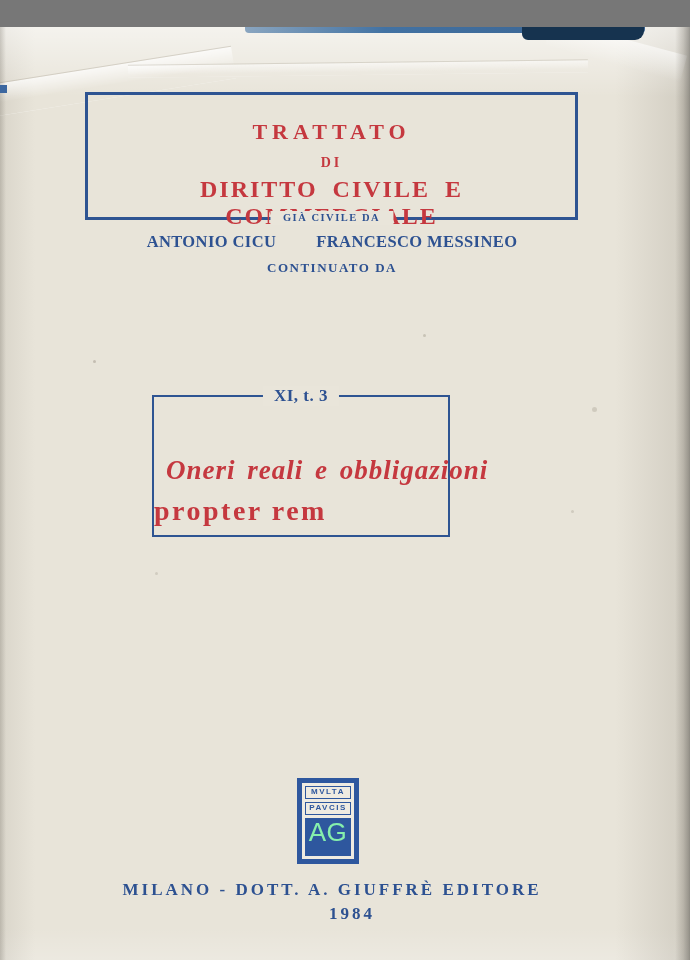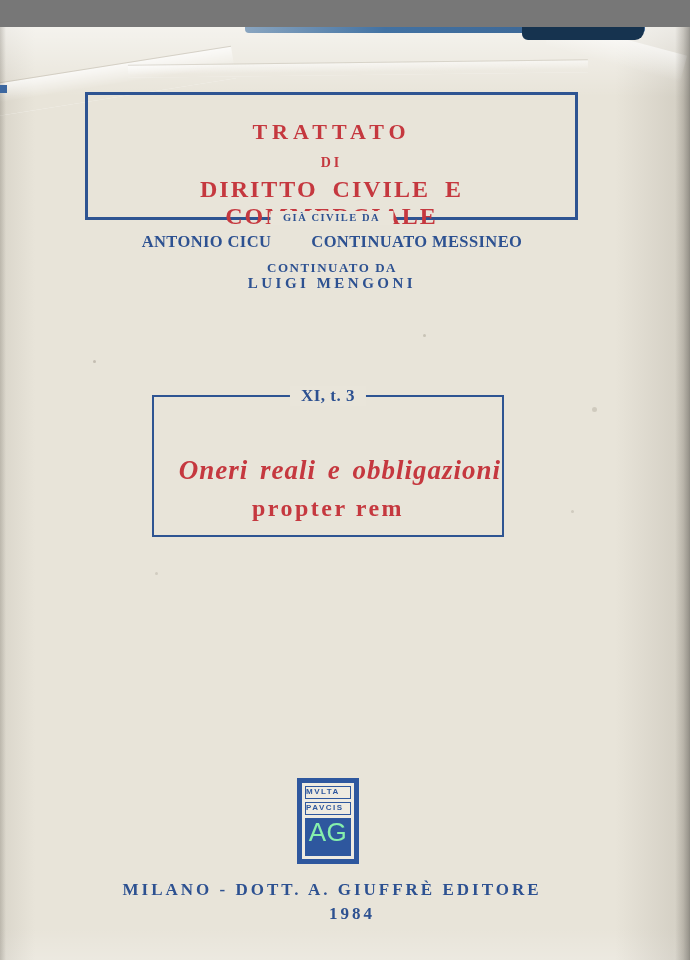--- a/index.html
+++ b/index.html
@@ -54,36 +54,36 @@
     font-size:24px; font-weight:bold; letter-spacing:2px; word-spacing:7px; }
   .box-label { position:absolute; left:50%; transform:translateX(-50%);
     background:#e9e5da; white-space:nowrap; }
   .directed-label { bottom:-8px; padding:0 13px; font-size:10.5px; font-weight:bold;
     letter-spacing:1.5px; line-height:14px; }
   .editors-row { position:absolute; top:205px; left:0; width:100%;
     display:flex; justify-content:center; gap:40px;
     font-size:16.5px; font-weight:bold; letter-spacing:0.4px; }
   .continued-label { top:233px; font-size:13px; font-weight:bold; letter-spacing:1.5px; }
   .continuator { top:248px; font-size:15px; font-weight:bold; letter-spacing:3.5px; }
-  .title-box { position:absolute; left:152px; top:368px; width:352px; height:142px;
+  .title-box { position:absolute; left:152px; top:368px; width:298px; height:142px;
     border:2px solid #2e5492; box-sizing:border-box; }
   .volume-label { top:-11px; padding:0 11px; font-size:17px; font-weight:bold;
     letter-spacing:0.5px; line-height:20px; }
   .author-line { position:absolute; top:19px; left:0; width:100%; text-align:center;
     font-size:15.5px; font-weight:bold; letter-spacing:1.5px; white-space:nowrap; }
   .title-italic { position:absolute; top:58px; left:12px; width:100%; text-align:center;
     font-size:27px; font-style:italic; font-weight:bold; letter-spacing:1px; word-spacing:4px; white-space:nowrap; }
-  .title-latin { position:absolute; top:98px; left:0; width:100%; text-align:center;
-    font-size:24px; font-weight:bold; letter-spacing:2.5px; white-space:nowrap; }
+  .title-latin { position:absolute; top:98px; left:0; width:100%; 
+    font-size:28px; font-weight:bold; letter-spacing:2.5px; white-space:nowrap; }
   .logo { position:absolute; left:297px; top:751px; width:62px; height:86px;
     border:5px solid #2e579e; box-sizing:border-box; background:#efebe1;
     display:flex; flex-direction:column; align-items:stretch; gap:3px; padding:3px; }
   .logo-word { border:1.5px solid #2e579e; color:#2e579e; background:#efebe1;
     font-family:"Liberation Sans", sans-serif; font-weight:bold; font-size:8px;
-    letter-spacing:1.5px; text-align:left; line-height:10px; height:13px;
+    letter-spacing:1.5px; text-align:center; line-height:10px; height:13px;
     box-sizing:border-box; overflow:hidden; }
   .logo-ag { flex:1; background:#2e579e; color:#86efac;
     font-family:"Liberation Sans", sans-serif; font-size:26px; line-height:29px;
     text-align:center; letter-spacing:0.5px; }
   .publisher-line { top:853px; font-size:17px; font-weight:bold; letter-spacing:3px; }
   .year-line { top:877px; font-size:17px; font-weight:bold; letter-spacing:3px;padding-left:20px; }
 </style>
 </head>
 <body>
 
@@ -104,24 +104,23 @@
 
     <div class="series-box">
       <div class="series-line1 red">TRATTATO</div>
       <div class="series-line2 red">DI</div>
       <div class="series-line3 red">DIRITTO CIVILE E COMMERCIALE</div>
       <div class="box-label directed-label blue">GIÀ CIVILE DA</div>
     </div>
 
     <div class="editors-row blue">
       <span>ANTONIO CICU</span>
-      <span>CONTINUATO MESSINEO</span>
+      <span>FRANCESCO MESSINEO</span>
     </div>
     <div class="centered continued-label blue">CONTINUATO DA</div>
-    <div class="centered continuator blue">LUIGI MENGONI</div>
 
     <div class="title-box">
       <div class="box-label volume-label blue">XI, t. 3</div>
       <div class="title-italic red">Oneri reali e obbligazioni</div>
       <div class="title-latin red">propter rem</div>
     </div>
 
     <div class="logo">
       <div class="logo-word">MVLTA</div>
       <div class="logo-word">PAVCIS</div>

